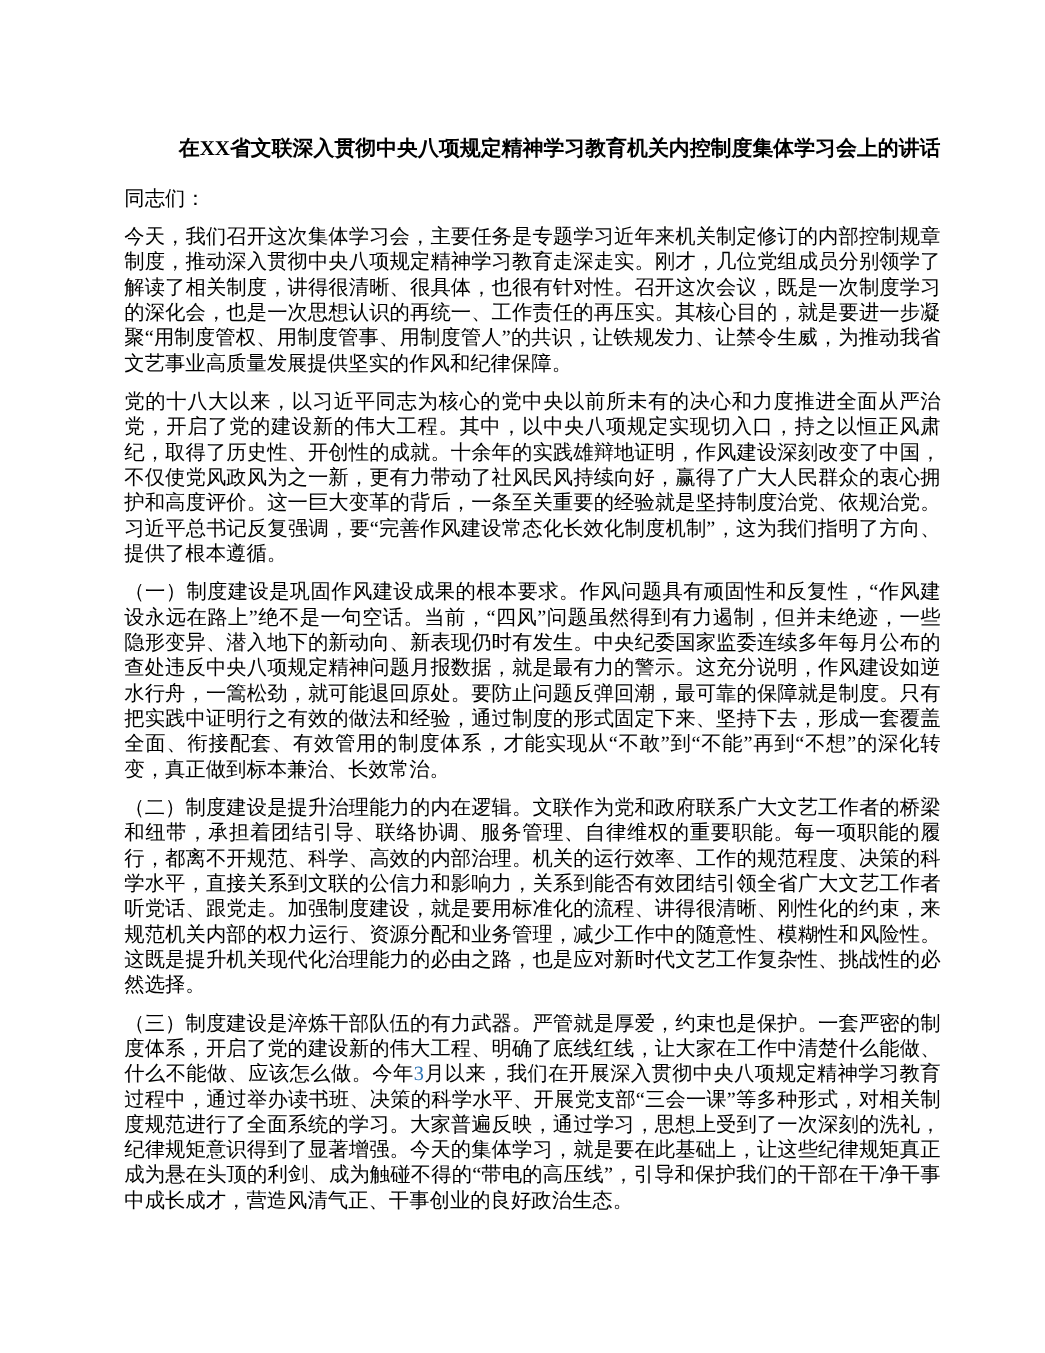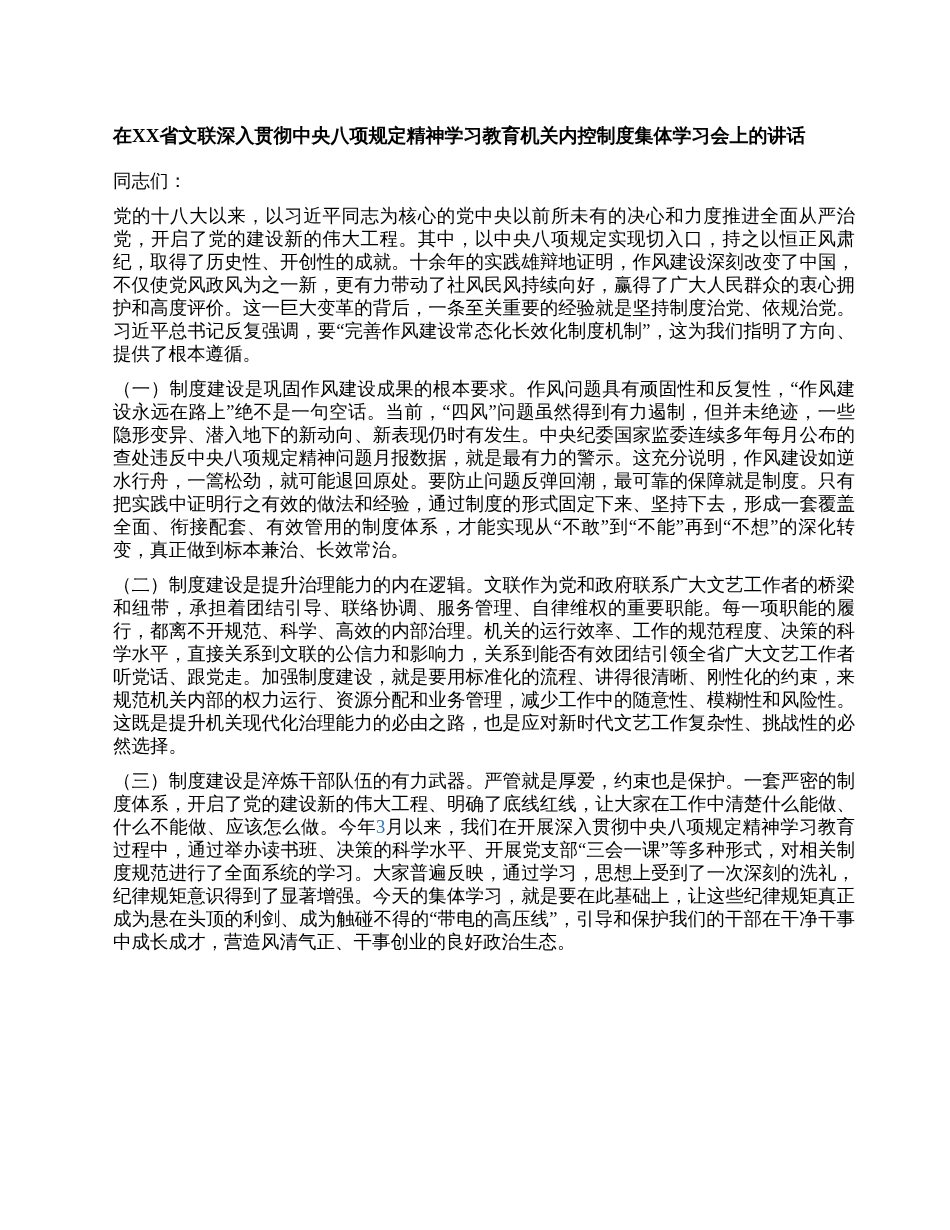--- a/index.html
+++ b/index.html
@@ -19,21 +19,21 @@
     width: 950px;
     height: 1230px;
     padding: 124px 95px 40px 113px;
     background: #ffffff;
   }
   .doc-title {
     font-size: 19px;
     font-weight: bold;
     line-height: 24px;
     margin: 0 0 22px 0;
-    text-align: left;
+    text-align: right;
   }
   .para {
     font-size: 18.5px;
     line-height: 23px;
     margin: 0 0 12px 0;
     text-align: justify;
     text-justify: inter-character;
     word-break: break-all;
   }
   .para:last-child { margin-bottom: 0; }
@@ -43,20 +43,21 @@
 </style>
 </head>
 <body>
 
 <div class="page">
 
   <h1 class="doc-title">在XX省文联深入贯彻中央八项规定精神学习教育机关内控制度集体学习会上的讲话</h1>
 
   <p class="para">同志们：</p>
 
+  <p class="para">今天，我们召开这次集体学习会，主要任务是专题学习近年来机关制定修订的内部控制规章制度，推动深入贯彻中央八项规定精神学习教育走深走实。刚才，几位党组成员分别领学了解读了相关制度，讲得很清晰、很具体，也很有针对性。召开这次会议，既是一次制度学习的深化会，也是一次思想认识的再统一、工作责任的再压实。其核心目的，就是要进一步凝聚“用制度管权、用制度管事、用制度管人”的共识，让铁规发力、让禁令生威，为推动我省文艺事业高质量发展提供坚实的作风和纪律保障。</p>
 
 
 
   <p class="para">党的十八大以来，以习近平同志为核心的党中央以前所未有的决心和力度推进全面从严治党，开启了党的建设新的伟大工程。其中，以中央八项规定实现切入口，持之以恒正风肃纪，取得了历史性、开创性的成就。十余年的实践雄辩地证明，作风建设深刻改变了中国，不仅使党风政风为之一新，更有力带动了社风民风持续向好，赢得了广大人民群众的衷心拥护和高度评价。这一巨大变革的背后，一条至关重要的经验就是坚持制度治党、依规治党。习近平总书记反复强调，要“完善作风建设常态化长效化制度机制”，这为我们指明了方向、提供了根本遵循。</p>
 
   <p class="para">（一）制度建设是巩固作风建设成果的根本要求。作风问题具有顽固性和反复性，“作风建设永远在路上”绝不是一句空话。当前，“四风”问题虽然得到有力遏制，但并未绝迹，一些隐形变异、潜入地下的新动向、新表现仍时有发生。中央纪委国家监委连续多年每月公布的查处违反中央八项规定精神问题月报数据，就是最有力的警示。这充分说明，作风建设如逆水行舟，一篙松劲，就可能退回原处。要防止问题反弹回潮，最可靠的保障就是制度。只有把实践中证明行之有效的做法和经验，通过制度的形式固定下来、坚持下去，形成一套覆盖全面、衔接配套、有效管用的制度体系，才能实现从“不敢”到“不能”再到“不想”的深化转变，真正做到标本兼治、长效常治。</p>
 
   <p class="para">（二）制度建设是提升治理能力的内在逻辑。文联作为党和政府联系广大文艺工作者的桥梁和纽带，承担着团结引导、联络协调、服务管理、自律维权的重要职能。每一项职能的履行，都离不开规范、科学、高效的内部治理。机关的运行效率、工作的规范程度、决策的科学水平，直接关系到文联的公信力和影响力，关系到能否有效团结引领全省广大文艺工作者听党话、跟党走。加强制度建设，就是要用标准化的流程、讲得很清晰、刚性化的约束，来规范机关内部的权力运行、资源分配和业务管理，减少工作中的随意性、模糊性和风险性。这既是提升机关现代化治理能力的必由之路，也是应对新时代文艺工作复杂性、挑战性的必然选择。</p>
 
   <p class="para"><span>（三）制度建设是淬炼干部队伍的有力武器。严管就是厚爱，约束也是保护。一套严密的制度体系，开启了党的建设新的伟大工程、明确了底线红线，让大家在工作中清楚什么能做、什么不能做、应该怎么做。今年</span><span class="num-blue">3</span><span>月以来，我们在开展深入贯彻中央八项规定精神学习教育过程中，通过举办读书班、决策的科学水平、开展党支部“三会一课”等多种形式，对相关制度规范进行了全面系统的学习。大家普遍反映，通过学习，思想上受到了一次深刻的洗礼，纪律规矩意识得到了显著增强。今天的集体学习，就是要在此基础上，让这些纪律规矩真正成为悬在头顶的利剑、成为触碰不得的“带电的高压线”，引导和保护我们的干部在干净干事中成长成才，营造风清气正、干事创业的良好政治生态。</span></p>

